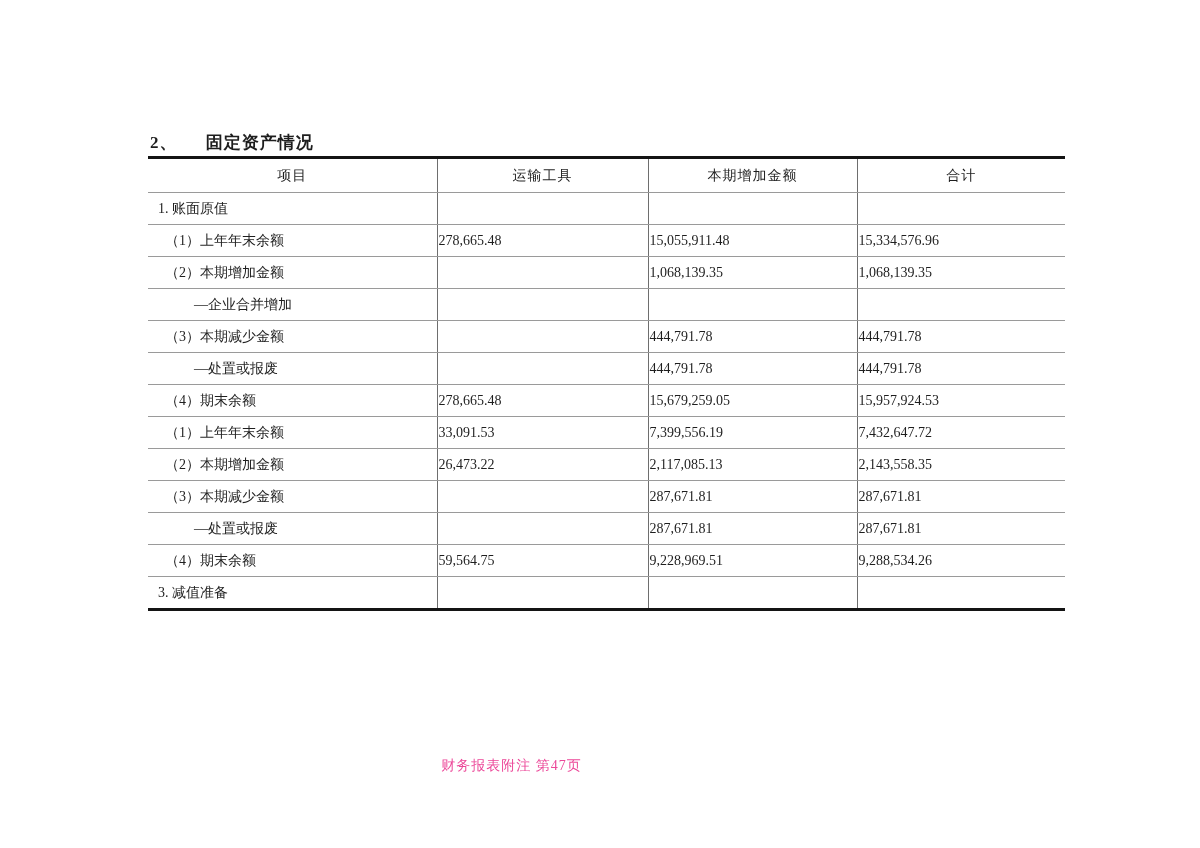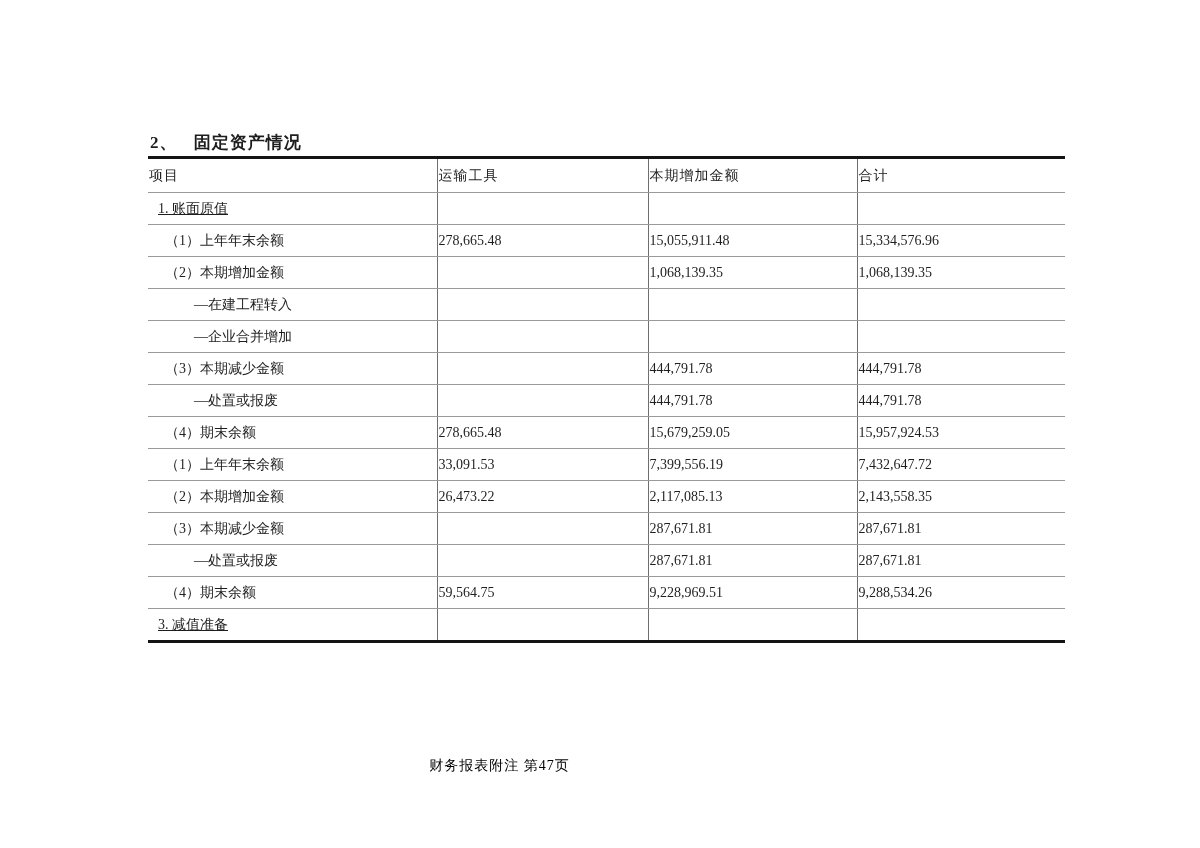--- a/index.html
+++ b/index.html
@@ -13,66 +13,66 @@
   }
   .doc-title {
     position: absolute;
     left: 150px; top: 131px;
     font-size: 17px;
     font-weight: bold;
     letter-spacing: 1px;
     white-space: nowrap;
   }
   .doc-title .num { display: inline-block; }
-  .doc-title .txt { display: inline-block; margin-left: 11px; }
+  .doc-title .txt { display: inline-block; margin-left: 23px; }
 
   .table-wrap {
     position: absolute;
     left: 148px; top: 156px;
     width: 917px;
   }
   table.fin {
     border-collapse: collapse;
     table-layout: fixed;
     width: 917px;
     border-top: 3px solid #141414;
     border-bottom: 3px solid #141414;
   }
   table.fin th {
     font-weight: normal;
     font-size: 14px;
     height: 31px;
-    text-align: left;
+    text-align: center;
     border-bottom: 1px solid #9a9a9a;
     letter-spacing: 1px;
   }
   table.fin td {
     font-size: 14px;
     height: 29px;
     border-bottom: 1px solid #9a9a9a;
     vertical-align: middle;
     white-space: nowrap;
     overflow: hidden;
   }
   table.fin th + th,
   table.fin td + td { border-left: 1px solid #6e6e6e; }
 
   td.label { text-align: left; }
-  td.label.indent-1 { padding-left: 10px; text-decoration: underline; }
+  td.label.indent-1 { padding-left: 10px; }
   td.label.indent-2 { padding-left: 17px; }
   td.label.indent-3 { padding-left: 46px; }
   td.num { text-align: left; padding-right: 10px; }
 
   .page-footer {
     position: absolute;
-    left: 0; top: 757px;
+    left: 12px; top: 757px;
     width: 999px;
     text-align: center;
     font-size: 14px;
-    color: #000000;
+    color: #ec4899;
     letter-spacing: 1px;
   }
 </style>
 </head>
 <body>
 
 <div class="doc-title">
   <span class="num">2、</span>
   <span class="txt">固定资产情况</span>
 </div>
@@ -104,26 +104,20 @@
           <td class="label indent-2">（1）上年年末余额</td>
           <td class="num">278,665.48</td>
           <td class="num">15,055,911.48</td>
           <td class="num">15,334,576.96</td>
         </tr>
         <tr>
           <td class="label indent-2">（2）本期增加金额</td>
           <td class="num"></td>
           <td class="num">1,068,139.35</td>
           <td class="num">1,068,139.35</td>
-        </tr>
-        <tr>
-          <td class="label indent-3">—在建工程转入</td>
-          <td class="num"></td>
-          <td class="num"></td>
-          <td class="num"></td>
         </tr>
         <tr>
           <td class="label indent-3">—企业合并增加</td>
           <td class="num"></td>
           <td class="num"></td>
           <td class="num"></td>
         </tr>
         <tr>
           <td class="label indent-2">（3）本期减少金额</td>
           <td class="num"></td>

